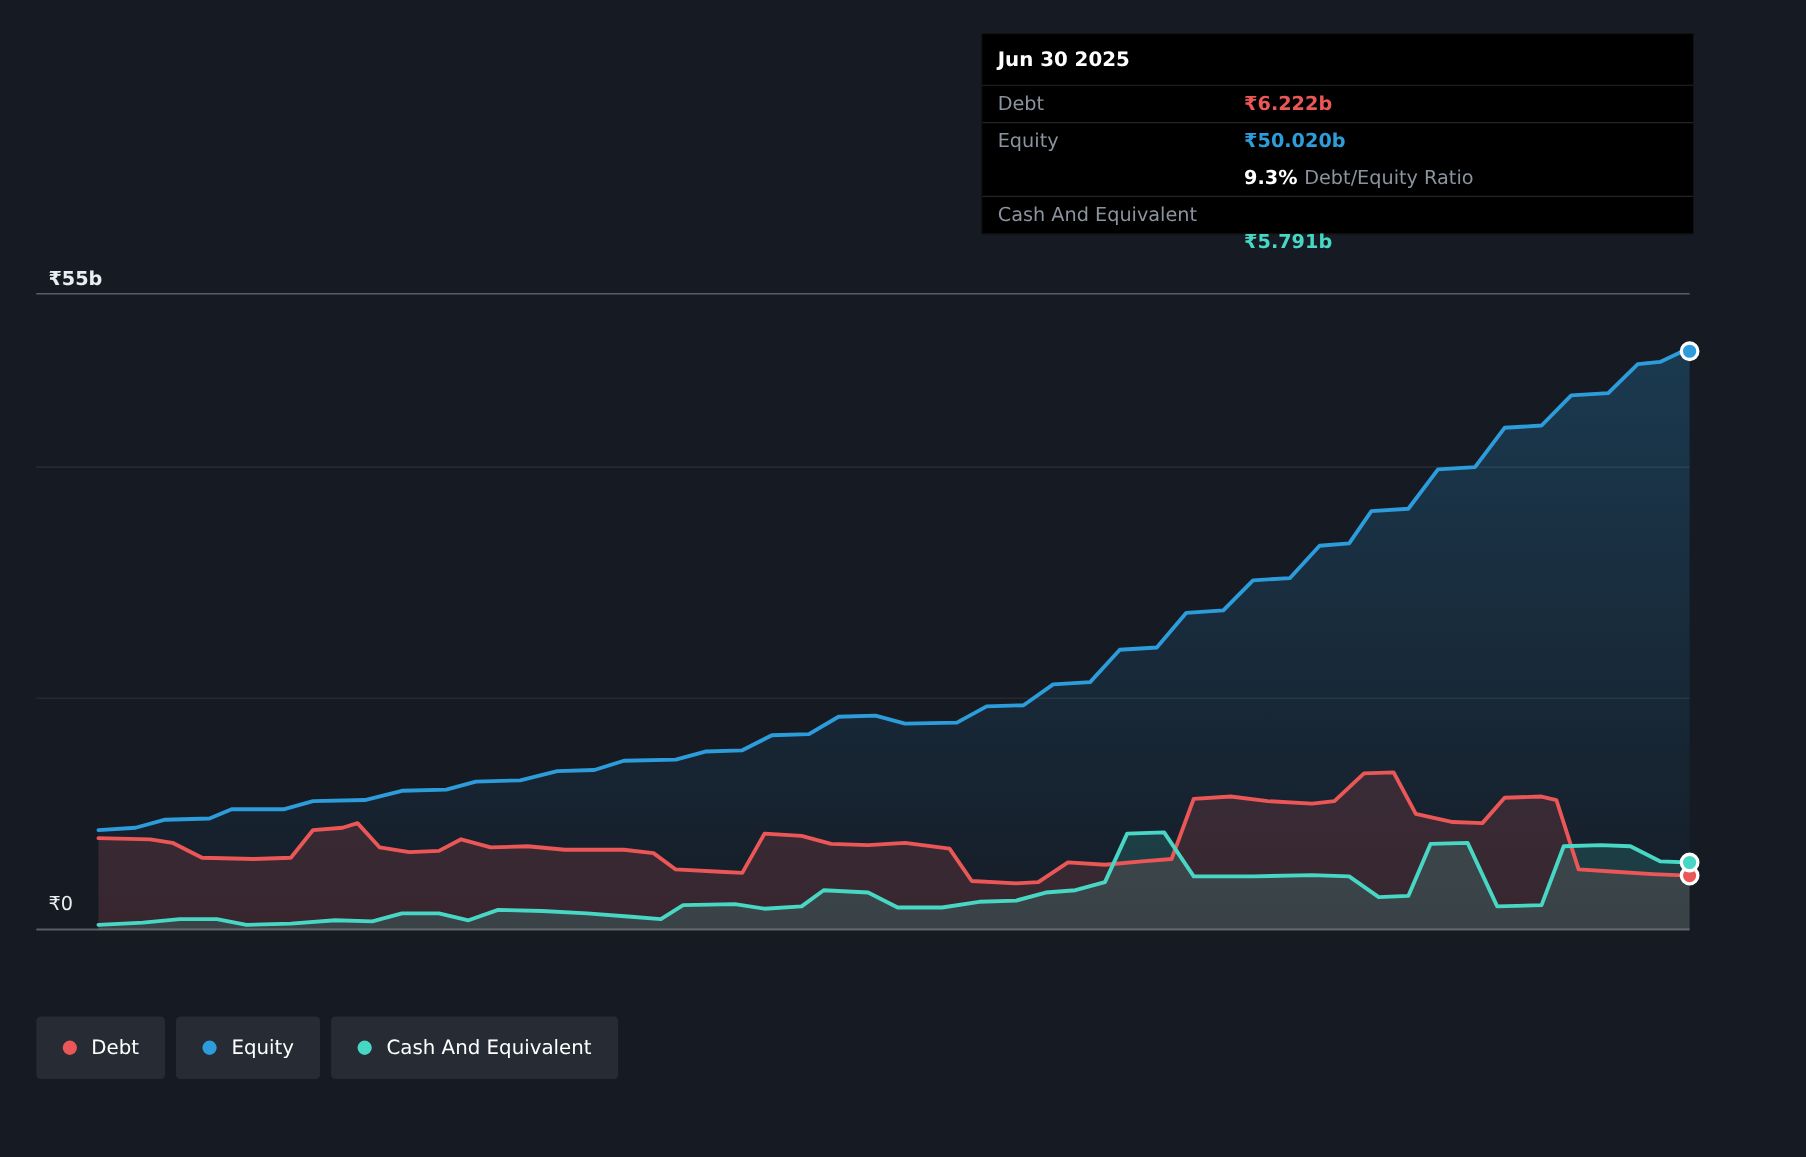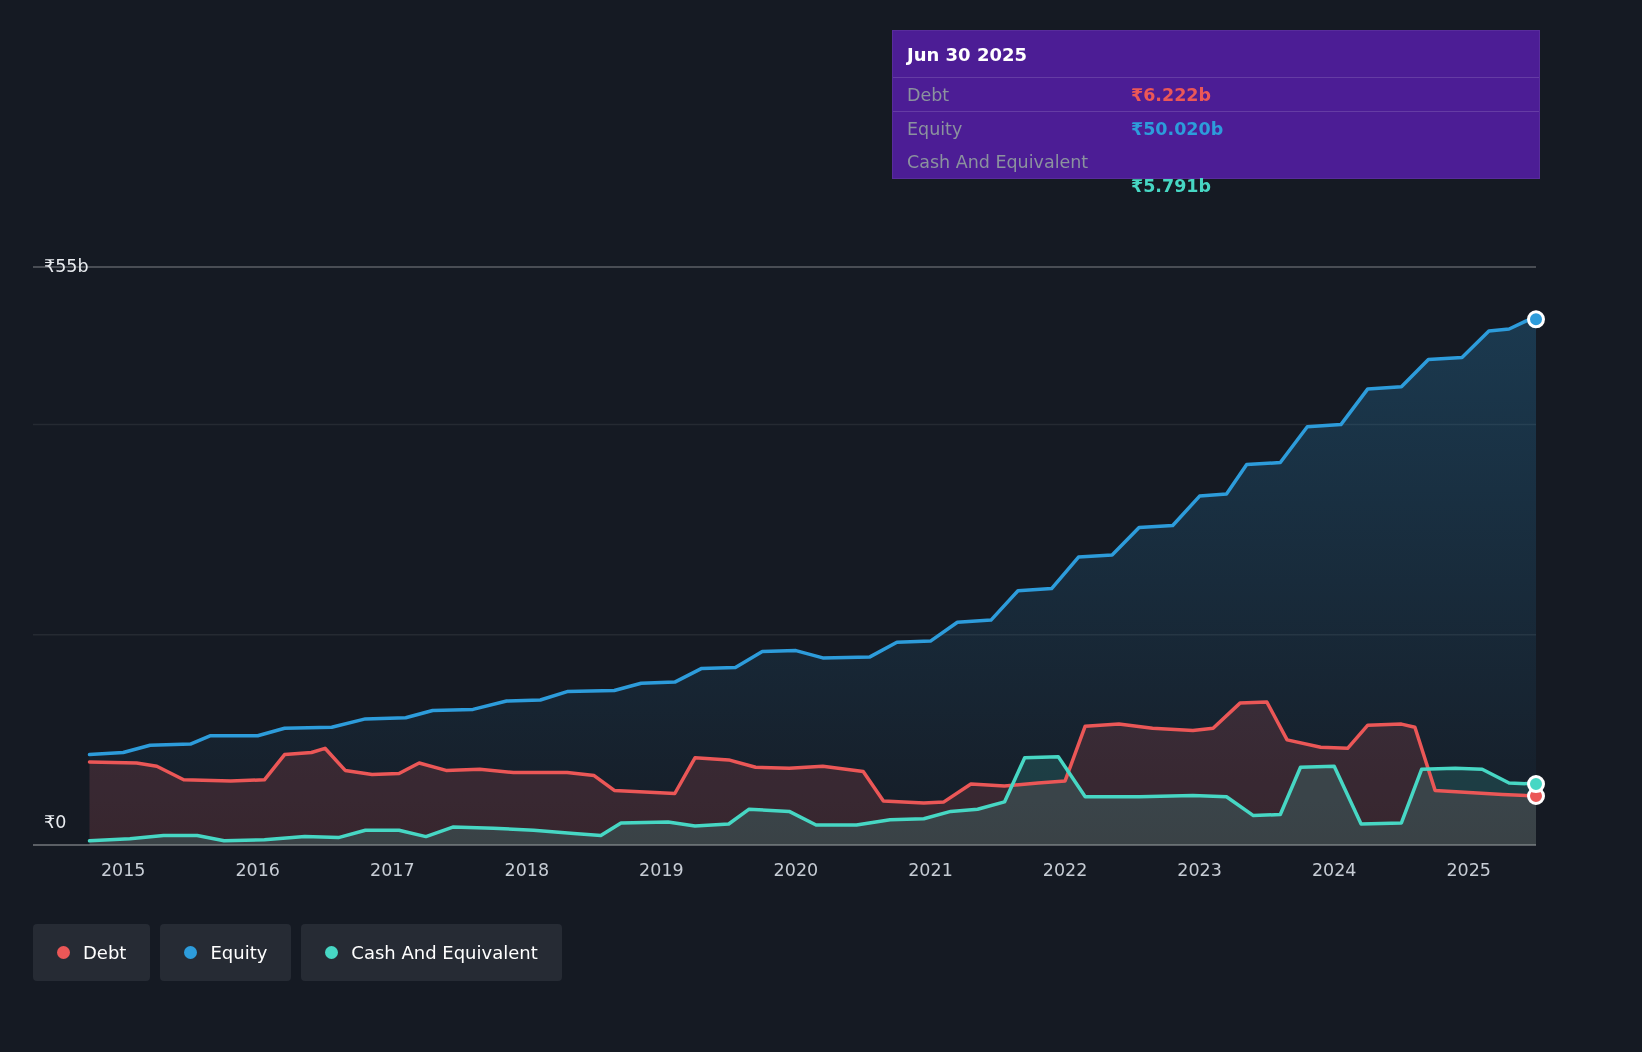--- a/index.html
+++ b/index.html
@@ -10,21 +10,21 @@
     font-family:"DejaVu Sans","Liberation Sans",sans-serif;
     position:relative;overflow:hidden;
     color:#fff;
   }
   #stage{position:absolute;inset:0;}
   #chart-svg{position:absolute;left:0;top:0;z-index:1;}
 
   
   .tooltip{
     position:absolute;left:892px;top:30px;width:648px;
-    background:#4c1d95;
+    background:#000000;
     border:1px solid rgba(255,255,255,0.07);
     box-sizing:border-box;
     z-index:3;
   }
   .tt-title{
     padding:13px 14px 12px 14px;
     font-size:18px;font-weight:bold;color:#ffffff;
     border-bottom:1px solid rgba(255,255,255,0.14);
   }
   .tt-row{
@@ -34,21 +34,21 @@
   .tt-row.b{border-bottom:1px solid rgba(255,255,255,0.14);}
   .tt-label{width:224px;flex:0 0 224px;color:#8b939e;}
   .tt-value{font-weight:700;}
   .tt-ratio-val{color:#ffffff;font-weight:700;}
   .tt-ratio-label{color:#8b939e;font-weight:400;}
 
   
   .y-label{
     position:absolute;left:44px;font-size:17.5px;color:#e9ecf0;z-index:2;
   }
-  #y-label-top{top:256px;}
+  #y-label-top{top:244px;font-weight:bold;}
   #y-label-zero{top:812px;}
   #x-ticks{position:absolute;left:0;top:860px;width:100%;height:26px;z-index:2;}
   .x-tick{
     position:absolute;top:0;transform:translateX(-50%);
     color:#c6ccd4;font-size:17.5px;
   }
 
   
   .legend{
     position:absolute;left:33px;top:924px;
@@ -85,43 +85,37 @@
       <path d="M89.5,762.0 L136.6,763.0 L156.8,766.2 L183.7,779.8 L230.8,780.9 L264.4,779.8 L284.6,754.6 L311.5,752.5 L325.0,748.3 L345.2,770.4 L372.1,774.6 L399.0,773.5 L419.2,763.0 L446.1,770.4 L479.7,769.3 L513.4,772.5 L567.2,772.5 L594.1,775.6 L614.3,790.4 L654.7,792.5 L674.8,793.5 L695.0,757.8 L728.7,759.9 L755.6,767.2 L789.2,768.3 L822.8,766.2 L863.2,771.4 L883.4,800.9 L923.8,803.0 L943.9,801.9 L970.9,784.0 L1004.5,786.1 L1038.1,783.0 L1065.1,780.9 L1085.2,726.2 L1118.9,724.1 L1152.5,728.3 L1192.9,730.5 L1213.1,728.3 L1240.0,703.1 L1266.9,702.1 L1287.1,739.9 L1320.7,747.3 L1347.6,748.3 L1367.8,725.2 L1401.4,724.1 L1414.9,727.3 L1435.1,790.4 L1468.7,792.5 L1502.4,794.6 L1536.0,796.0" fill="none" stroke="#eb5757" stroke-width="3.5" stroke-linejoin="round" stroke-linecap="round"></path>
       <path d="M89.5,840.8 L129.9,838.7 L163.5,835.5 L197.2,835.5 L224.1,840.8 L264.4,839.7 L304.8,836.6 L338.4,837.6 L365.4,830.3 L399.0,830.3 L425.9,836.6 L452.8,827.1 L493.2,828.2 L533.6,830.3 L573.9,833.4 L600.8,835.5 L621.0,822.9 L668.1,821.9 L695.0,826.1 L728.7,824.0 L748.8,809.3 L789.2,811.4 L816.1,825.0 L856.5,825.0 L890.1,819.8 L923.8,818.7 L950.7,811.4 L977.6,809.3 L1004.5,801.9 L1024.7,757.8 L1058.3,756.7 L1085.2,796.7 L1139.1,796.7 L1192.9,795.6 L1226.5,796.7 L1253.4,815.6 L1280.3,814.5 L1300.5,767.2 L1334.2,766.2 L1361.1,824.0 L1401.4,822.9 L1421.6,769.3 L1455.3,768.3 L1482.2,769.3 L1509.1,783.0 L1536.0,784.1" fill="none" stroke="#47d7c4" stroke-width="3.5" stroke-linejoin="round" stroke-linecap="round"></path>
       <circle cx="1536.0" cy="319.3" r="7.5" fill="#2d9cdb" stroke="#ffffff" stroke-width="3"></circle>
       <circle cx="1536.0" cy="796.0" r="7.5" fill="#eb5757" stroke="#ffffff" stroke-width="3"></circle>
       <circle cx="1536.0" cy="784.1" r="7.5" fill="#47d7c4" stroke="#ffffff" stroke-width="3"></circle>
     </svg>
 
   <div class="y-label" id="y-label-top">₹55b</div>
   <div class="y-label" id="y-label-zero">₹0</div>
 
-  <div id="x-ticks">
-      <span class="x-tick" style="left: 123.2px;">2015</span>
-      <span class="x-tick" style="left: 257.7px;">2016</span>
-      <span class="x-tick" style="left: 392.3px;">2017</span>
-      <span class="x-tick" style="left: 526.8px;">2018</span>
-      <span class="x-tick" style="left: 661.4px;">2019</span>
-      <span class="x-tick" style="left: 795.9px;">2020</span>
-      <span class="x-tick" style="left: 930.5px;">2021</span>
-      <span class="x-tick" style="left: 1065.1px;">2022</span>
-      <span class="x-tick" style="left: 1199.6px;">2023</span>
-      <span class="x-tick" style="left: 1334.2px;">2024</span>
-      <span class="x-tick" style="left: 1468.7px;">2025</span>
-    </div>
 
   <div class="tooltip">
     <div class="tt-title">Jun 30 2025</div>
     <div class="tt-row b">
       <span class="tt-label">Debt</span>
       <span class="tt-value" style="color: rgb(235, 87, 87);">₹6.222b</span>
     </div>
     <div class="tt-row">
       <span class="tt-label">Equity</span>
       <span class="tt-value" style="color: rgb(45, 156, 219);">₹50.020b</span>
+    </div>
+    <div class="tt-row b">
+      <span class="tt-label"></span>
+      <span class="tt-value">
+        <span class="tt-ratio-val">9.3%</span>
+        <span class="tt-ratio-label">Debt/Equity Ratio</span>
+      </span>
     </div>
     <div class="tt-row">
       <span class="tt-label">Cash And Equivalent</span>
       <span class="tt-value" style="color: rgb(71, 215, 196); margin-top: 48px;">₹5.791b</span>
     </div>
   </div>
 
   <div class="legend">
     <div class="legend-item">
       <span class="dot" style="background: rgb(235, 87, 87);"></span>

